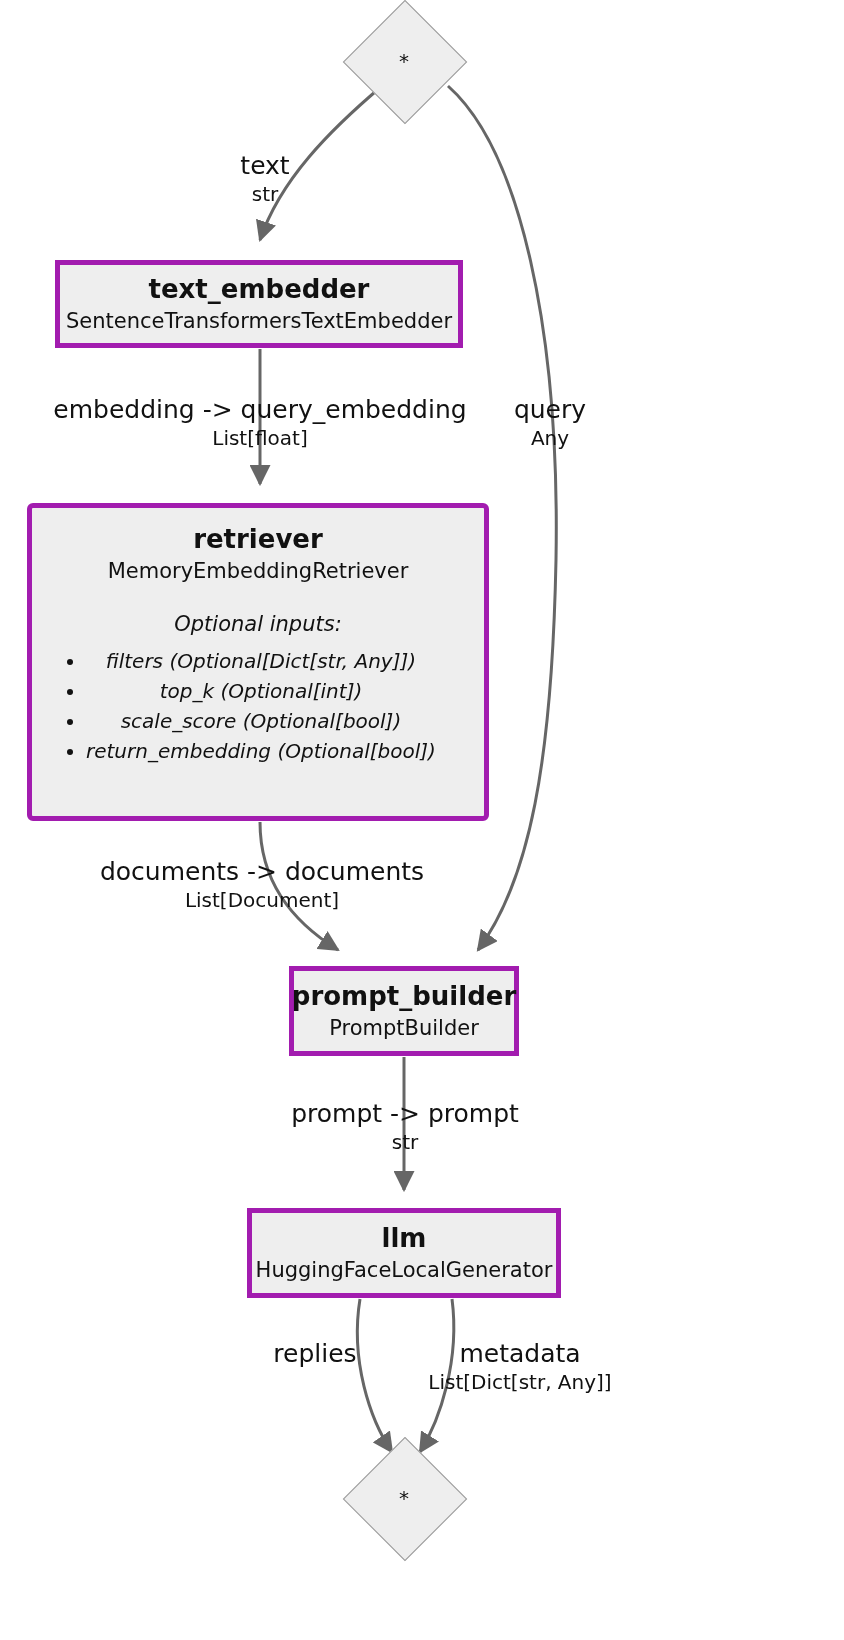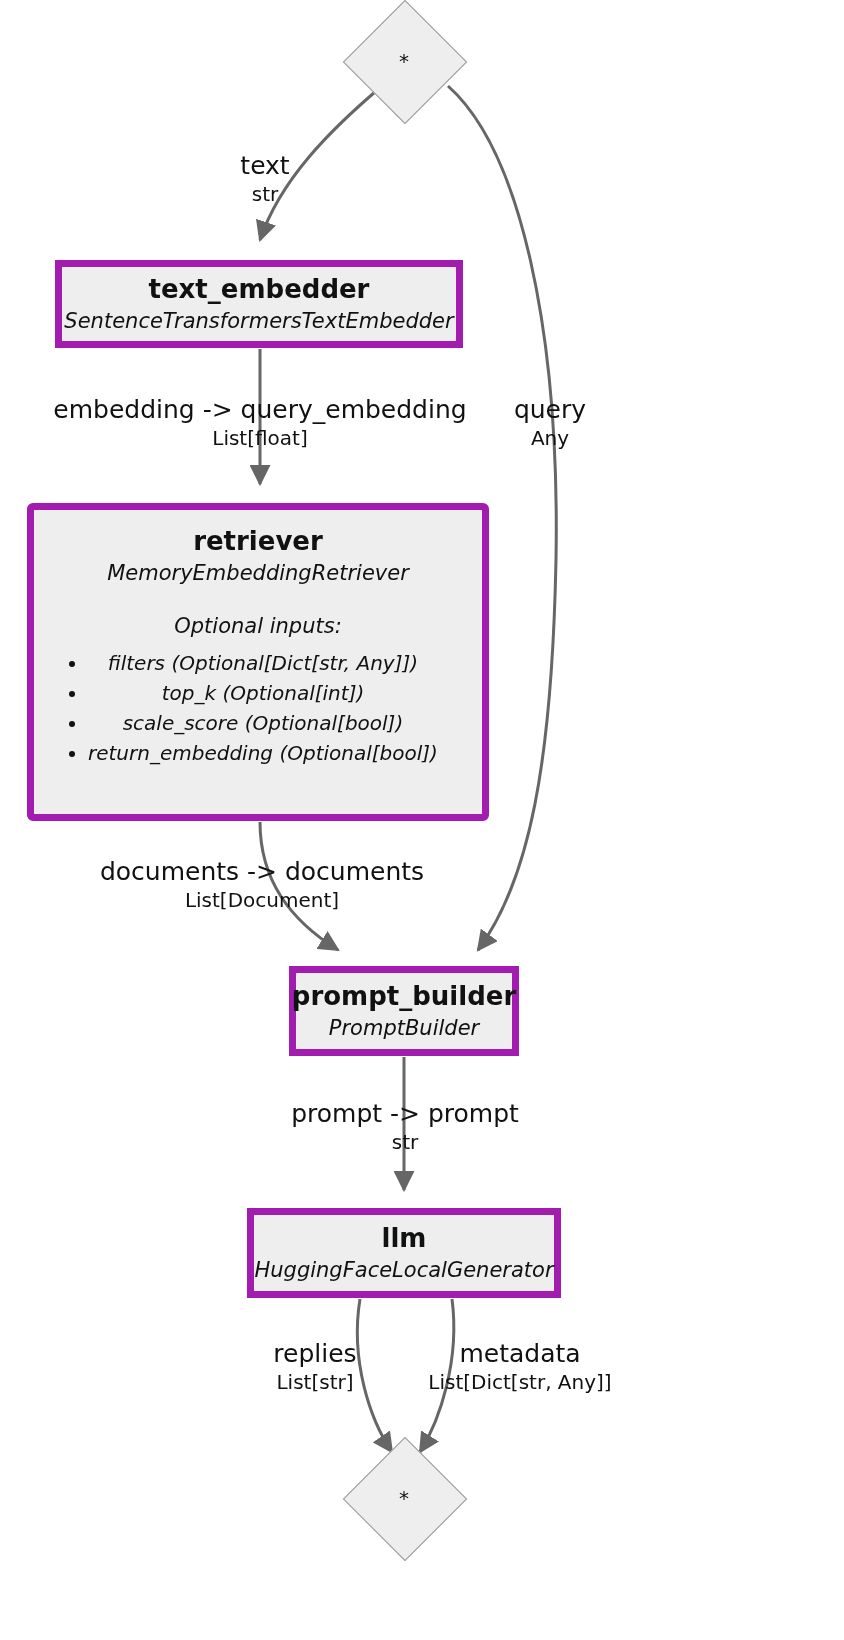--- a/index.html
+++ b/index.html
@@ -23,35 +23,34 @@
     top: 0;
     width: 844px;
     height: 1640px;
   }
 
   
   .node {
     position: absolute;
     box-sizing: border-box;
     background: #eeeeee;
-    border: 7px solid #a21caf;
+    border: 5px solid #a21caf;
     display: flex;
     flex-direction: column;
     align-items: center;
     justify-content: center;
     text-align: center;
   }
   .node .title {
     font-weight: bold;
     font-size: 26px;
     color: #111111;
     line-height: 1.2;
   }
   .node .subtitle {
-    font-style: italic;
     font-size: 21px;
     color: #111111;
     line-height: 1.25;
     margin-top: 3px;
   }
   .node .opt-head {
     font-style: italic;
     font-size: 21px;
     color: #111111;
     margin-top: 28px;
@@ -207,21 +206,20 @@
     <span class="type">List[Document]</span>
   </div>
 
   <div class="edge-label" id="lbl-prompt">
     <span class="name">prompt -&gt; prompt</span>
     <span class="type">str</span>
   </div>
 
   <div class="edge-label" id="lbl-replies">
     <span class="name">replies</span>
-    <span class="type">List[str]</span>
   </div>
 
   <div class="edge-label" id="lbl-metadata">
     <span class="name">metadata</span>
     <span class="type">List[Dict[str, Any]]</span>
   </div>
 
 </div>
 
 </body></html>

